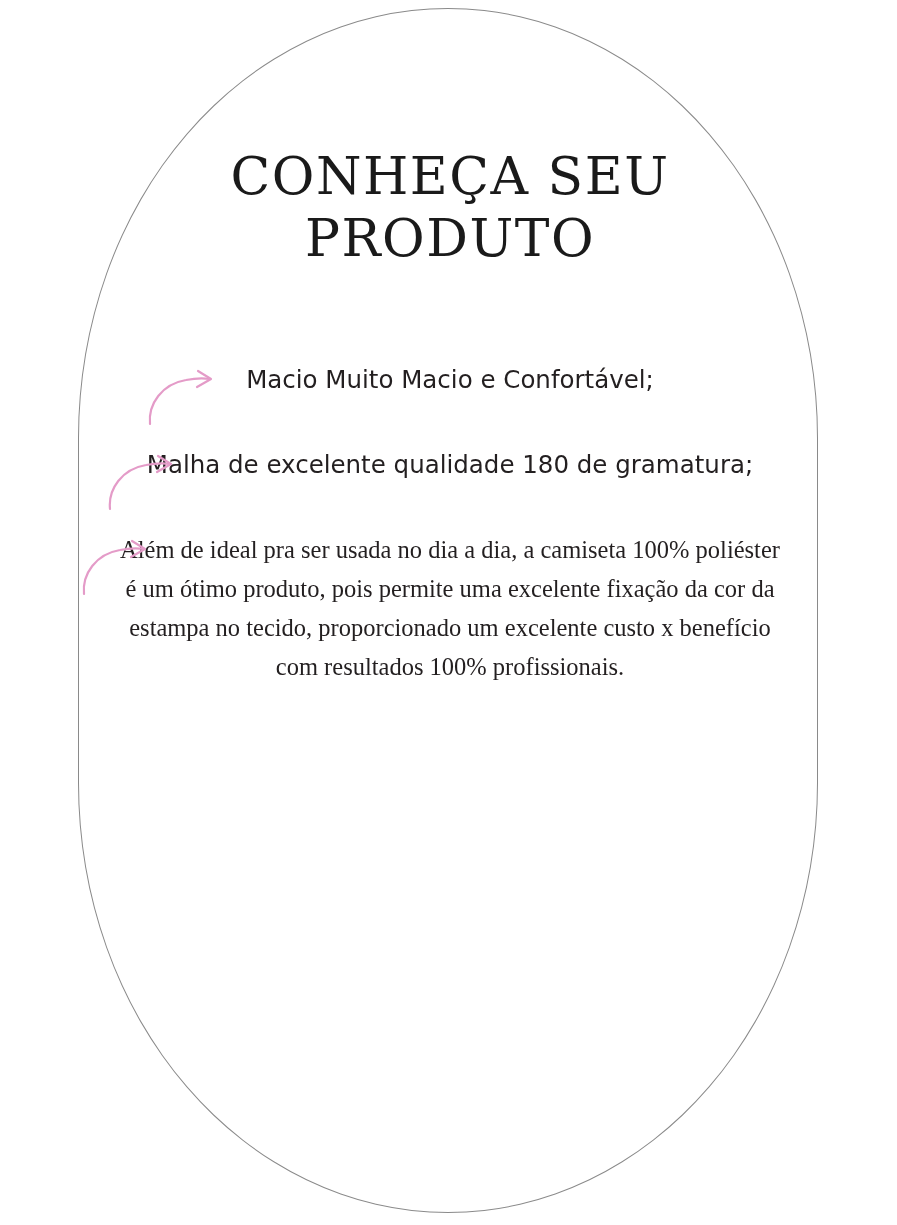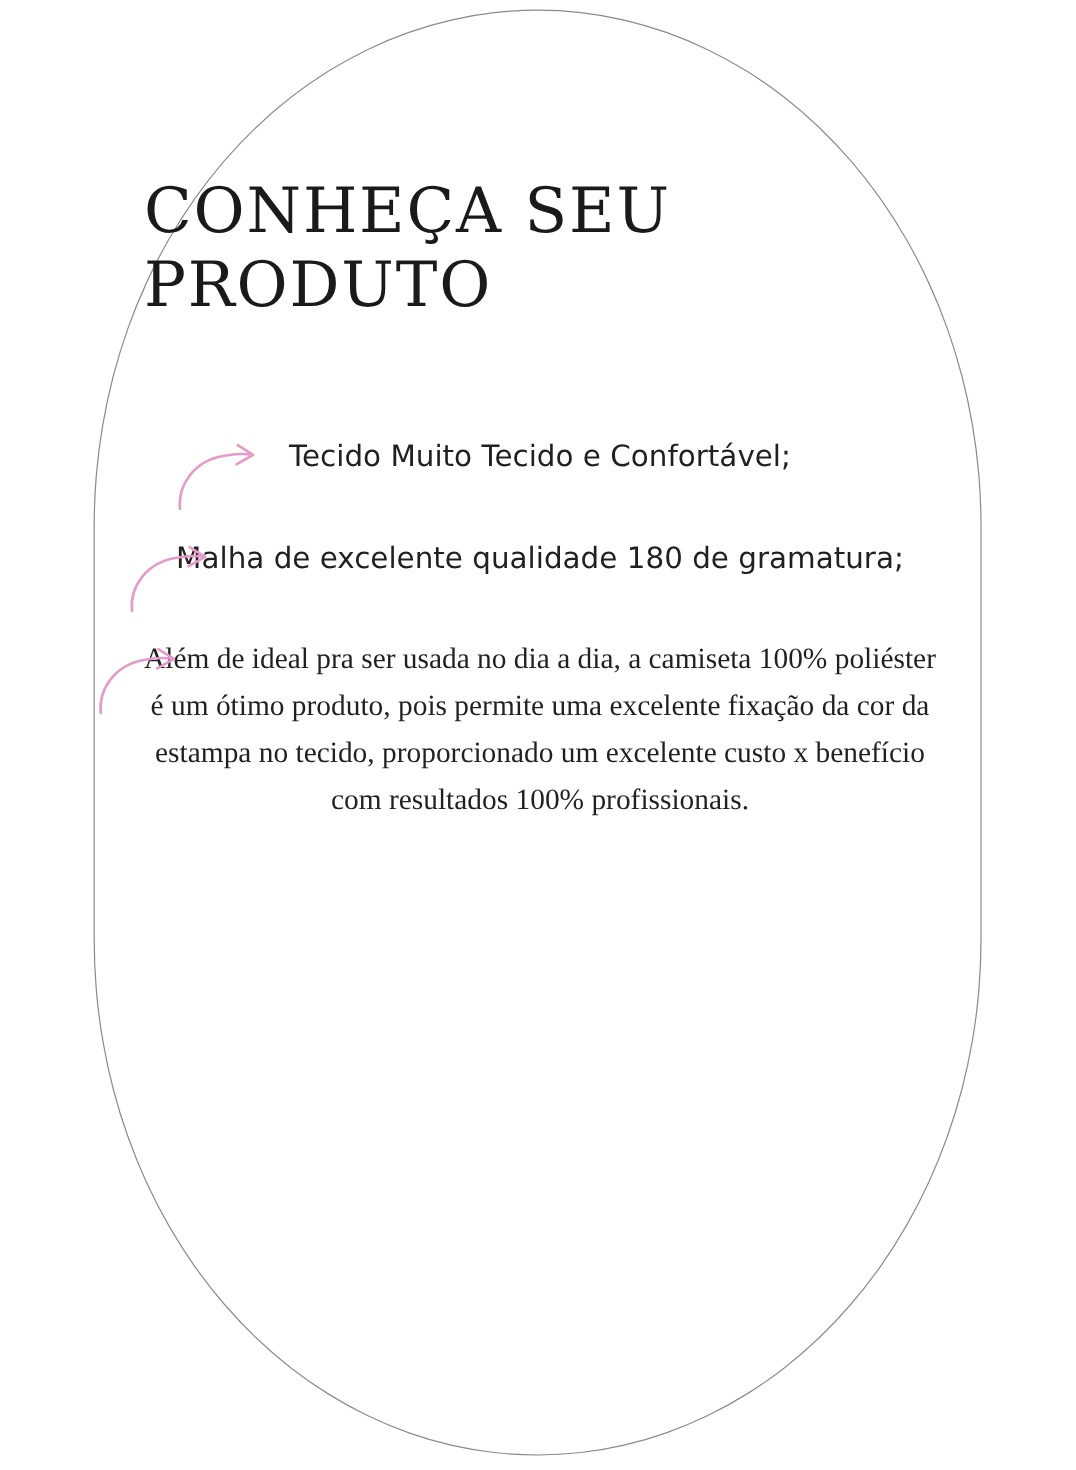--- a/index.html
+++ b/index.html
@@ -37,20 +37,21 @@
     top: 0;
     width: 897px;
     height: 1225px;
   }
 
   .title {
     position: absolute;
     left: 120px;
     top: 145px;
     width: 660px;
+    text-align: center;
     font-family: "DejaVu Serif", serif;
     font-weight: 400;
     font-size: 52px;
     line-height: 62px;
     letter-spacing: 1.5px;
     color: #1a1a1a;
     white-space: pre-line;
   }
 
   .bullets {
@@ -116,21 +117,21 @@
   <div class="bullets">
 
 
     <div class="bullet b2">
       <span class="arrow arrow-2">
         <svg viewBox="0 0 72 62" xmlns="http://www.w3.org/2000/svg">
           <path d="M4 56 C 2 36, 16 16, 40 12 C 50 10, 58 10, 64 11" fill="none" stroke="#e49bc8" stroke-width="2.2" stroke-linecap="round"></path>
           <path d="M52 3 L 65 11 L 51 19" fill="none" stroke="#e49bc8" stroke-width="2.2" stroke-linecap="round" stroke-linejoin="round"></path>
         </svg>
       </span>
-      <span class="bullet-text">Tecido Muito Tecido e Confortável;</span>
+      <span class="bullet-text">Macio Muito Macio e Confortável;</span>
     </div>
 
     <div class="bullet b3">
       <span class="arrow arrow-3">
         <svg viewBox="0 0 72 62" xmlns="http://www.w3.org/2000/svg">
           <path d="M4 56 C 2 36, 16 16, 40 12 C 50 10, 58 10, 64 11" fill="none" stroke="#e49bc8" stroke-width="2.2" stroke-linecap="round"></path>
           <path d="M52 3 L 65 11 L 51 19" fill="none" stroke="#e49bc8" stroke-width="2.2" stroke-linecap="round" stroke-linejoin="round"></path>
         </svg>
       </span>
       <span class="bullet-text">Malha de excelente qualidade 180 de gramatura;</span>

